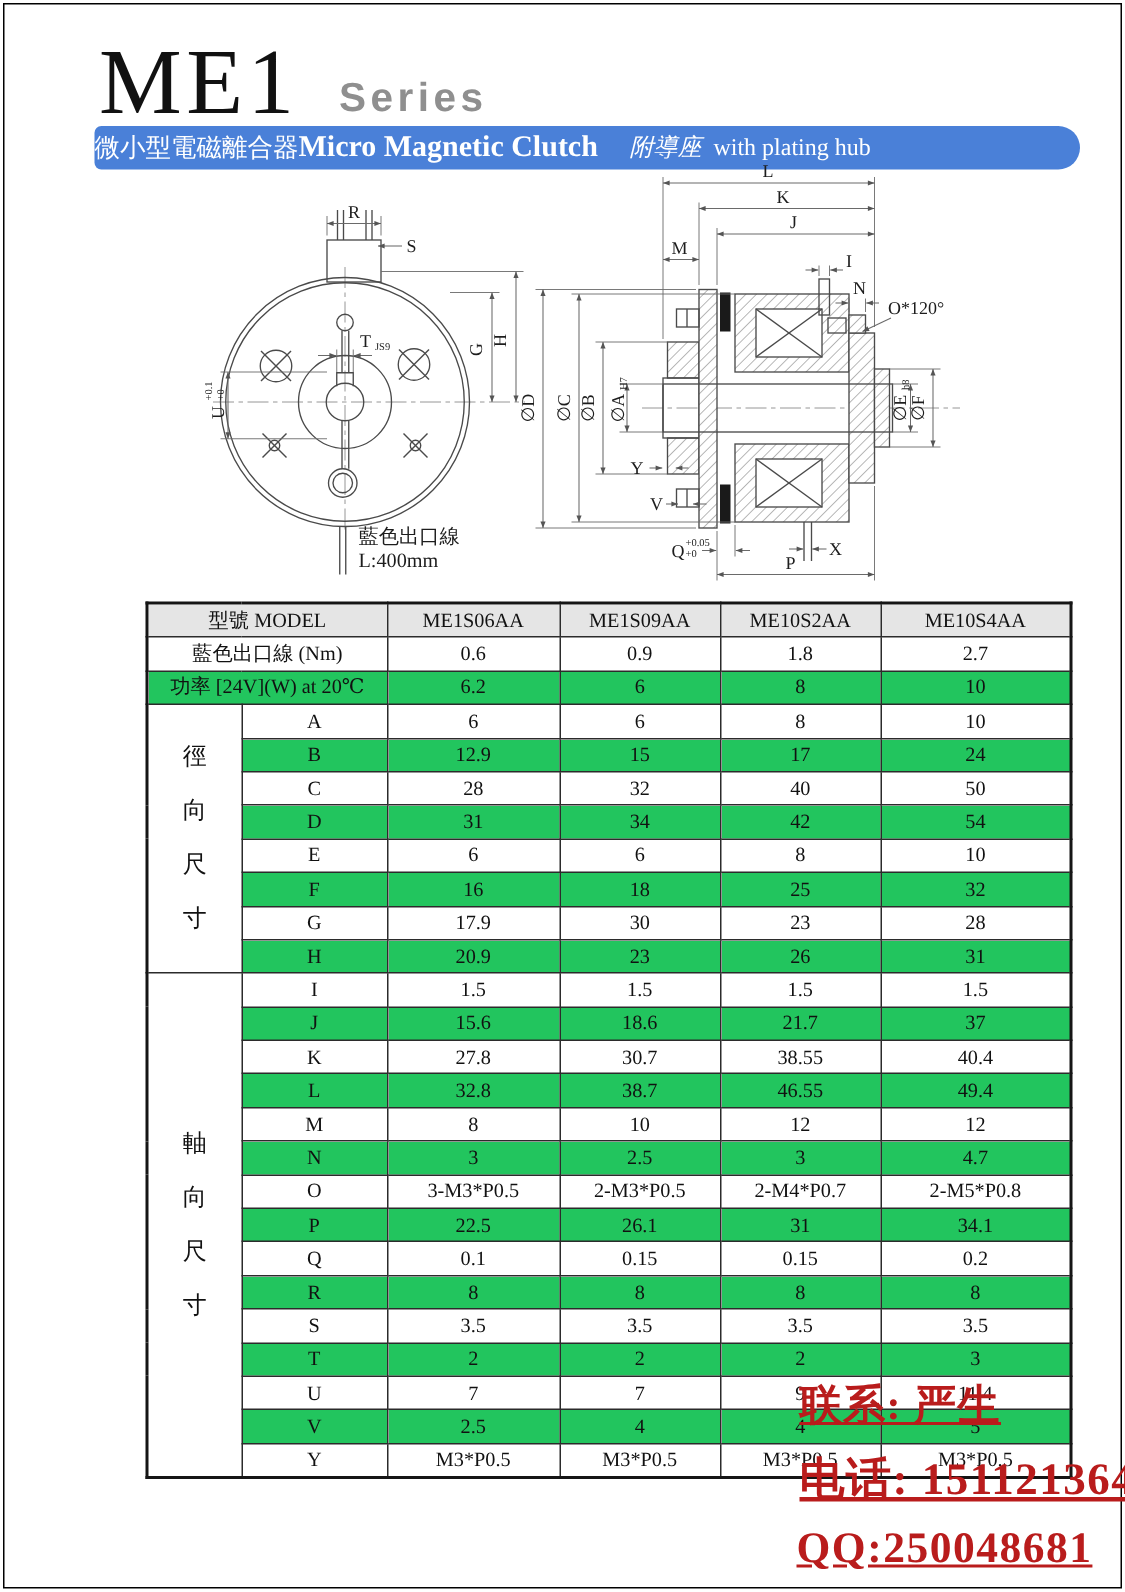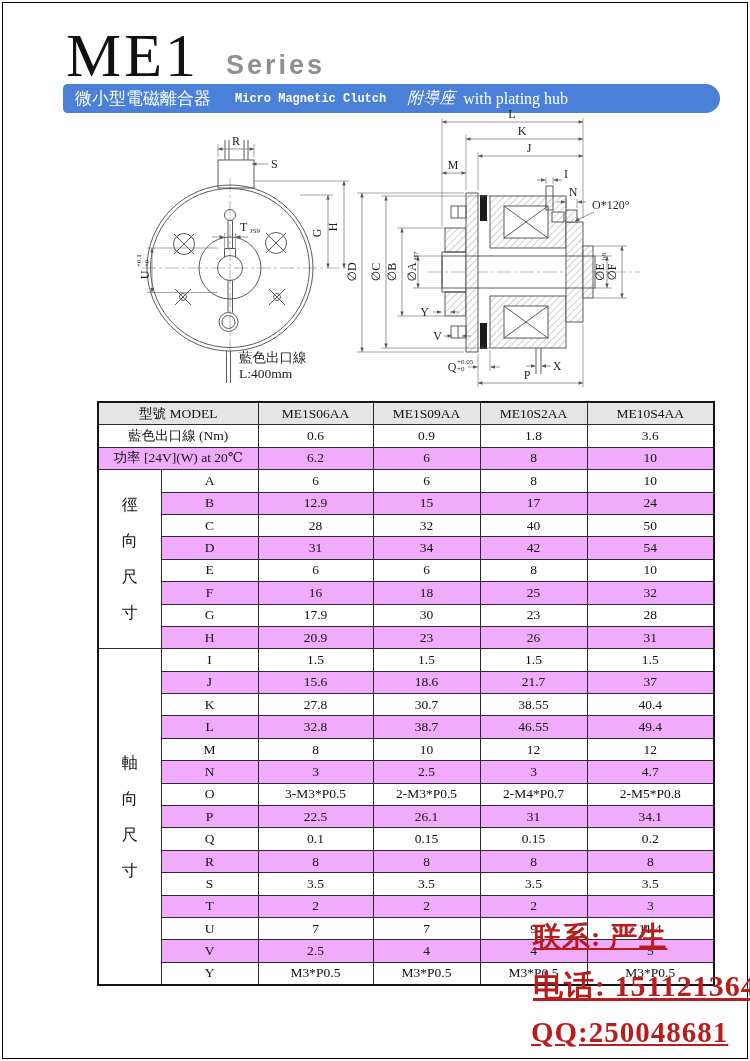--- a/index.html
+++ b/index.html
@@ -4,40 +4,40 @@
 <style>
   html,body{margin:0;padding:0;background:#fff;}
   .page{position:relative;width:750px;height:1061px;background:#fff;overflow:hidden;
         font-family:"Liberation Serif","DejaVu Serif",serif;}
   .frame{position:absolute;left:2px;top:2px;right:2px;bottom:2px;border:1px solid #000;pointer-events:none;}
   .title{position:absolute;left:66px;top:24px;font-size:62px;line-height:1;color:#111;letter-spacing:3px;}
   .series{position:absolute;left:226px;top:50px;font-size:27px;font-weight:bold;color:#8f8f8f;
           letter-spacing:3px;font-family:"Liberation Sans","DejaVu Sans",sans-serif;text-align:right;}
   .banner{position:absolute;left:63px;top:84px;width:657px;height:29px;background:#4a80d8;
           border-radius:5px 16px 16px 5px;color:#fff;display:flex;align-items:center;white-space:nowrap;}
-  .banner .zh1{font-size:17px;margin-left:12px;}
-  .banner .en1{font-size:12px;font-weight:bold;margin-left:24px;
-               font-family:Liberation Mono, monospace;}
+  .banner .zh1{font-size:17px;}
+  .banner .en1{font-size:20px;font-weight:bold;margin-left:0;
+               font-family:Liberation Serif, serif;}
   .banner .zh2{font-size:16px;margin-left:21px;font-style:italic;}
   .banner .en2{font-size:16px;margin-left:8px;}
   .drawings{position:absolute;left:0;top:108px;width:750px;height:292px;}
   svg .o{stroke:#4a4a4a;stroke-width:0.9;fill:none;}
   svg .h{stroke:#4a4a4a;stroke-width:0.9;fill:url(#hch);}
   svg .d{stroke:#6a6a6a;stroke-width:0.6;fill:none;}
   svg .dm{stroke:#6a6a6a;stroke-width:0.7;fill:none;}
   svg .cl{stroke:#8a8a8a;stroke-width:0.6;fill:none;stroke-dasharray:14 3 3 3;}
   svg text{font-family:"Liberation Serif","DejaVu Serif",serif;font-size:12px;fill:#1d1d1d;}
   svg text.tol{font-size:7px;}
   svg text.note{font-size:13.5px;}
   .tablewrap{position:absolute;left:97px;top:401px;width:616px;}
   table.spec{border-collapse:collapse;table-layout:fixed;width:616px;border:2px solid #151515;}
   table.spec td{border:1px solid #2b2b2b;height:21.4px;padding:0;text-align:center;
                 font-size:13.5px;color:#111;vertical-align:middle;overflow:hidden;}
   tr.r-hdr td{background:#e5e5e5;}
-  tr.r-b td{background:#f0abfc;}
+  tr.r-b td{background:#22c55e;}
   tr.r-w td{background:#ffffff;}
   td.grp{background:#ffffff !important;}
   .vtext{width:18px;margin:0 auto;font-size:16px;line-height:36px;word-break:break-all;}
   .contact{position:absolute;color:#b91c1c;font-weight:bold;white-space:nowrap;letter-spacing:1px;text-decoration:underline;}
   .c1{left:533px;top:918px;font-size:28px;}
   .c2{left:533px;top:966px;font-size:30px;}
   .c3{left:531px;top:1016px;font-size:29px;}
 </style>
 </head>
 <body>
@@ -269,21 +269,21 @@
             <td>ME1S06AA</td>
             <td>ME1S09AA</td>
             <td>ME10S2AA</td>
             <td>ME10S4AA</td>
           </tr>
           <tr class="r-w">
             <td colspan="2">藍色出口線  (Nm)</td>
             <td>0.6</td>
             <td>0.9</td>
             <td>1.8</td>
-            <td>3.6</td>
+            <td>2.7</td>
           </tr>
           <tr class="r-b">
             <td colspan="2">功率  [24V](W) at 20℃</td>
             <td>6.2</td>
             <td>6</td>
             <td>8</td>
             <td>10</td>
           </tr>
           <tr class="r-w">
             <td class="grp" rowspan="8">

